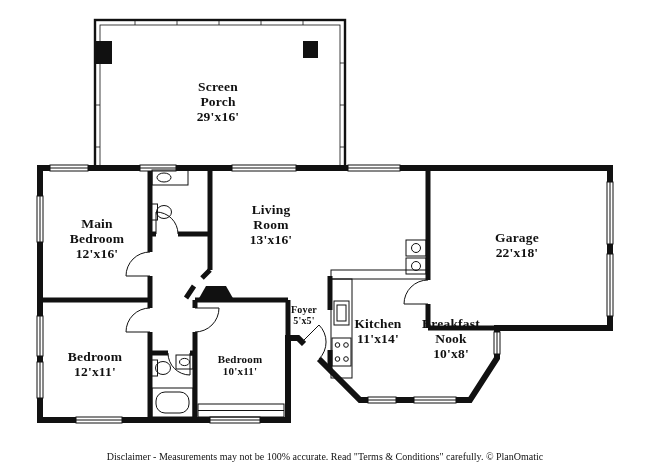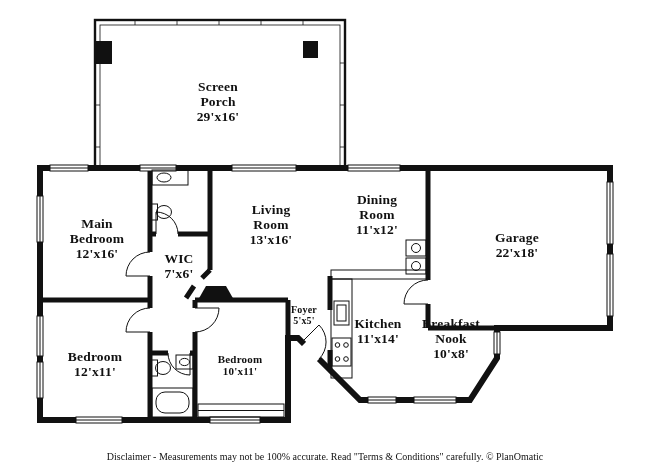--- a/index.html
+++ b/index.html
@@ -135,31 +135,23 @@
   </svg>
 
   <div class="room-label" style="left:218px; top:94px; width:64px">
     <span class="nm">Screen Porch</span>
     <span class="dm">29'x16'</span>
   </div>
   <div class="room-label" style="left:97px; top:231px; width:70px">
     <span class="nm">Main Bedroom</span>
     <span class="dm">12'x16'</span>
   </div>
-  <div class="room-label" style="left:179px; top:258px; width:60px">
-    <span class="nm">WIC</span>
-    <span class="dm">7'x6'</span>
-  </div>
   <div class="room-label" style="left:271px; top:217px; width:56px">
     <span class="nm">Living Room</span>
     <span class="dm">13'x16'</span>
-  </div>
-  <div class="room-label" style="left:377px; top:207px; width:56px">
-    <span class="nm">Dining Room</span>
-    <span class="dm">11'x12'</span>
   </div>
   <div class="room-label" style="left:517px; top:237px; width:80px">
     <span class="nm">Garage</span>
     <span class="dm">22'x18'</span>
   </div>
   <div class="room-label" style="left:95px; top:356px; width:90px">
     <span class="nm">Bedroom</span>
     <span class="dm">12'x11'</span>
   </div>
   <div class="room-label sm" style="left:240px; top:357px; width:80px">

